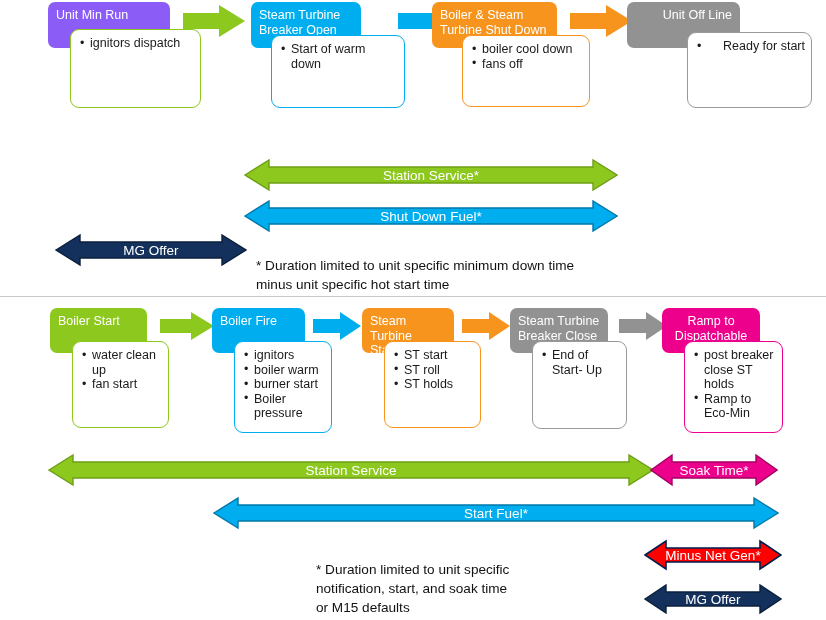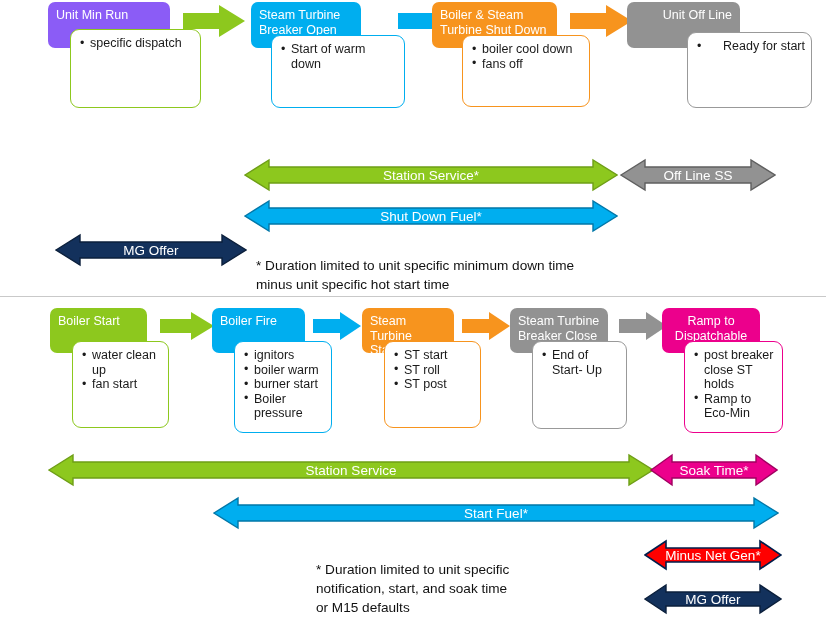--- a/index.html
+++ b/index.html
@@ -98,21 +98,21 @@
 </style>
 </head>
 <body>
 
 <div id="canvas">
 
   <div class="step" style="left:48px; top:2px; width:175px; height:110px;">
     <div class="step-head" style="width:122px; height:46px; background:#8b5cf6;">Unit Min Run</div>
     <div class="step-body" style="left:22px; top:27px; width:131px; height:79px; border-color:#8DC81E;">
       <ul>
-        <li>specific dispatch</li>
+        <li>ignitors dispatch</li>
       </ul>
     </div>
   </div>
 
   <div class="connector" style="left:183px; top:5px;">
     <svg width="62" height="32" viewBox="0 0 62 32">
       <polygon points="0,8 36,8 36,0 62,16 36,32 36,24 0,24" fill="#8DC81E"></polygon>
     </svg>
   </div>
 
@@ -158,26 +158,20 @@
     </div>
   </div>
 
   <div class="bar" style="left:244px; top:158px; width:374px; height:34px;">
     <svg width="374" height="34" viewBox="0 0 374 34" preserveAspectRatio="none">
       <polygon points="1,17 25,2 25,9 349,9 349,2 373,17 349,32 349,25 25,25 25,32" fill="#8DC81E" stroke="#6E9E16" stroke-width="1.4" stroke-linejoin="miter"></polygon>
     </svg>
     <div class="bar-label">Station Service*</div>
   </div>
 
-  <div class="bar" style="left:620px; top:158px; width:156px; height:34px;">
-    <svg width="156" height="34" viewBox="0 0 156 34" preserveAspectRatio="none">
-      <polygon points="1,17 25,2 25,9 131,9 131,2 155,17 131,32 131,25 25,25 25,32" fill="#929292" stroke="#5F5F5F" stroke-width="1.4" stroke-linejoin="miter"></polygon>
-    </svg>
-    <div class="bar-label">Off Line SS</div>
-  </div>
 
   <div class="bar" style="left:244px; top:199px; width:374px; height:34px;">
     <svg width="374" height="34" viewBox="0 0 374 34" preserveAspectRatio="none">
       <polygon points="1,17 25,2 25,9 349,9 349,2 373,17 349,32 349,25 25,25 25,32" fill="#00AEEF" stroke="#0077A8" stroke-width="1.4" stroke-linejoin="miter"></polygon>
     </svg>
     <div class="bar-label">Shut Down Fuel*</div>
   </div>
 
   <div class="bar" style="left:55px; top:233px; width:192px; height:34px;">
     <svg width="192" height="34" viewBox="0 0 192 34" preserveAspectRatio="none">
@@ -227,21 +221,21 @@
     </svg>
   </div>
 
   <div class="step" style="left:362px; top:308px; width:160px; height:120px;">
     <div class="step-head" style="width:92px; height:45px; background:#F7941E;">Steam Turbine
 Start</div>
     <div class="step-body" style="left:22px; top:33px; width:97px; height:87px; border-color:#F7941E;">
       <ul>
         <li>ST start</li>
         <li>ST roll</li>
-        <li>ST post</li>
+        <li>ST holds</li>
       </ul>
     </div>
   </div>
 
   <div class="connector" style="left:462px; top:312px;">
     <svg width="48" height="28" viewBox="0 0 48 28">
       <polygon points="0,7 27,7 27,0 48,14 27,28 27,21 0,21" fill="#F7941E"></polygon>
     </svg>
   </div>
 

